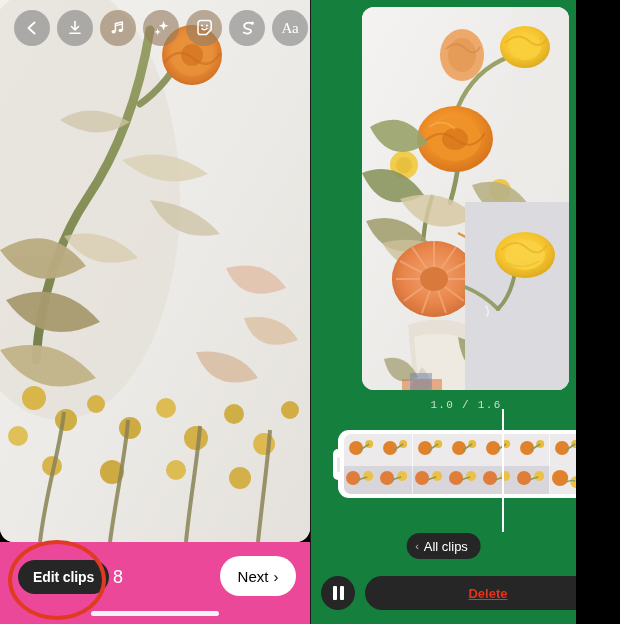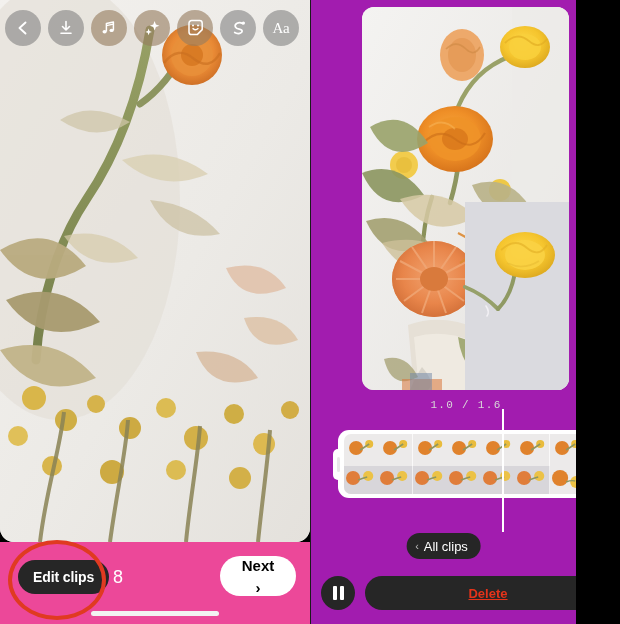--- a/index.html
+++ b/index.html
@@ -34,21 +34,21 @@
   }
   .left-media svg { display: block; width: 100%; height: 100%; }
 
   .topbar {
     position: absolute;
     left: 0; top: 4px;
     width: 310px; height: 48px;
     display: flex;
     align-items: center;
     gap: 7px;
-    padding: 0 5px;
+    padding: 0 14px;
     z-index: 6;
   }
   .circ-btn {
     width: 36px; height: 36px;
     border-radius: 50%;
     background: rgba(120,120,120,0.55);
     display: flex; align-items: center; justify-content: center;
     flex: 0 0 auto;
     color: #fff;
     cursor: pointer;
@@ -97,25 +97,24 @@
   .next-btn {
     position: absolute;
     right: 14px; top: 14px;
     height: 40px;
     min-width: 76px;
     padding: 12px 14px;
     border-radius: 20px;
     background: #fff;
     color: #000;
     font-size: 15px;
-    font-weight: 700;
+    font-weight: 400;
     display: flex; align-items: center; justify-content: center;
     gap: 5px;
     cursor: pointer;
-    flex-direction: column;
   }
   .home-indicator {
     position: absolute;
     left: 50%;
     transform: translateX(-50%);
     bottom: 8px;
     width: 128px; height: 5px;
     border-radius: 3px;
     background: #f2f2f2;
   }
@@ -126,21 +125,21 @@
     border: 4px solid #e03a21;
     border-radius: 50%;
     z-index: 9;
     pointer-events: none;
   }
 
   
   .panel-right {
     position: relative;
     width: 266px; height: 624px;
-    background: #a21caf;
+    background: #15803d;
     border-left: 1px solid #1b1b1b;
     overflow: hidden;
   }
   .preview {
     position: absolute;
     left: 51px; top: 7px;
     width: 207px; height: 383px;
     border-radius: 12px;
     overflow: hidden;
     background: #e8e7e6;

